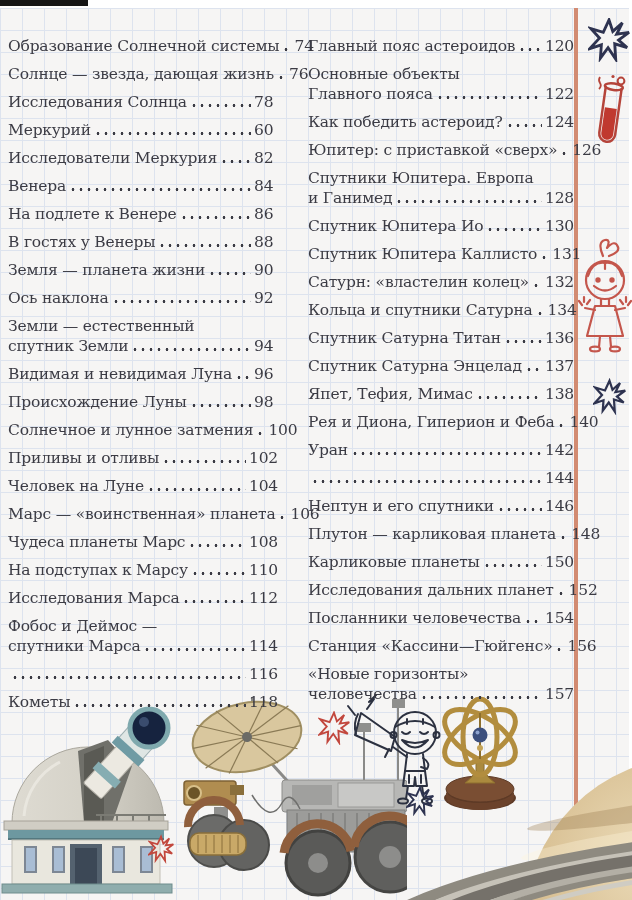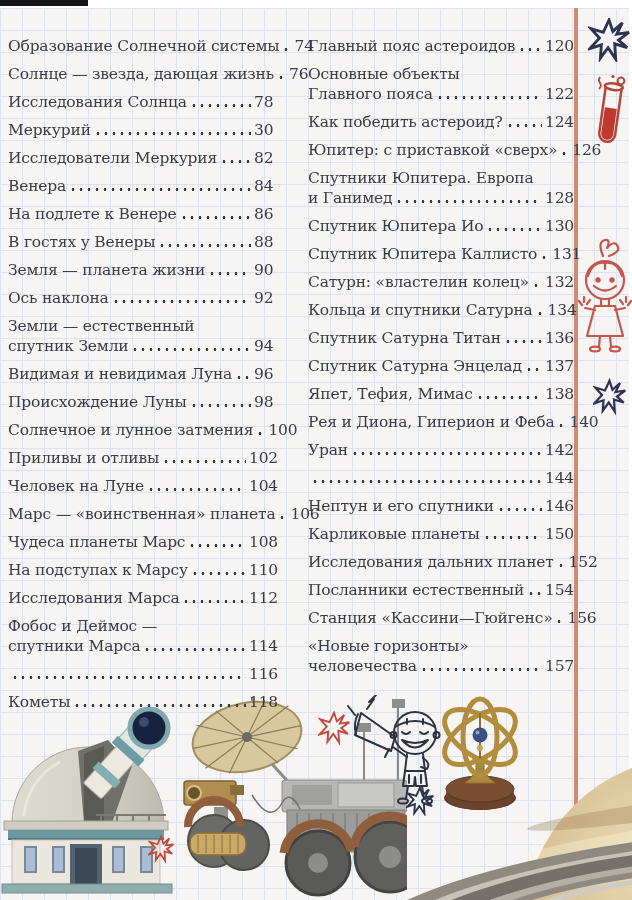--- a/index.html
+++ b/index.html
@@ -76,21 +76,21 @@
         <div class="row">
           <span class="tt">Исследования Солнца</span>
           <span class="dots"></span>
           <span class="pg">78</span>
         </div>
       </div>
       <div class="entry">
         <div class="row">
           <span class="tt">Меркурий</span>
           <span class="dots"></span>
-          <span class="pg">30</span>
+          <span class="pg">60</span>
         </div>
       </div>
       <div class="entry">
         <div class="row">
           <span class="tt">Исследователи Меркурия</span>
           <span class="dots"></span>
           <span class="pg">82</span>
         </div>
       </div>
       <div class="entry">
@@ -330,35 +330,42 @@
       </div>
       <div class="entry">
         <div class="row">
           <span class="tt">Нептун и его спутники</span>
           <span class="dots"></span>
           <span class="pg">146</span>
         </div>
       </div>
       <div class="entry">
         <div class="row">
+          <span class="tt">Плутон — карликовая планета</span>
+          <span class="dots"></span>
+          <span class="pg">148</span>
+        </div>
+      </div>
+      <div class="entry">
+        <div class="row">
           <span class="tt">Карликовые планеты</span>
           <span class="dots"></span>
           <span class="pg">150</span>
         </div>
       </div>
       <div class="entry">
         <div class="row">
           <span class="tt">Исследования дальних планет</span>
           <span class="dots"></span>
           <span class="pg">152</span>
         </div>
       </div>
       <div class="entry">
         <div class="row">
-          <span class="tt">Посланники естественный</span>
+          <span class="tt">Посланники человечества</span>
           <span class="dots"></span>
           <span class="pg">154</span>
         </div>
       </div>
       <div class="entry">
         <div class="row">
           <span class="tt">Станция «Кассини—Гюйгенс»</span>
           <span class="dots"></span>
           <span class="pg">156</span>
         </div>

